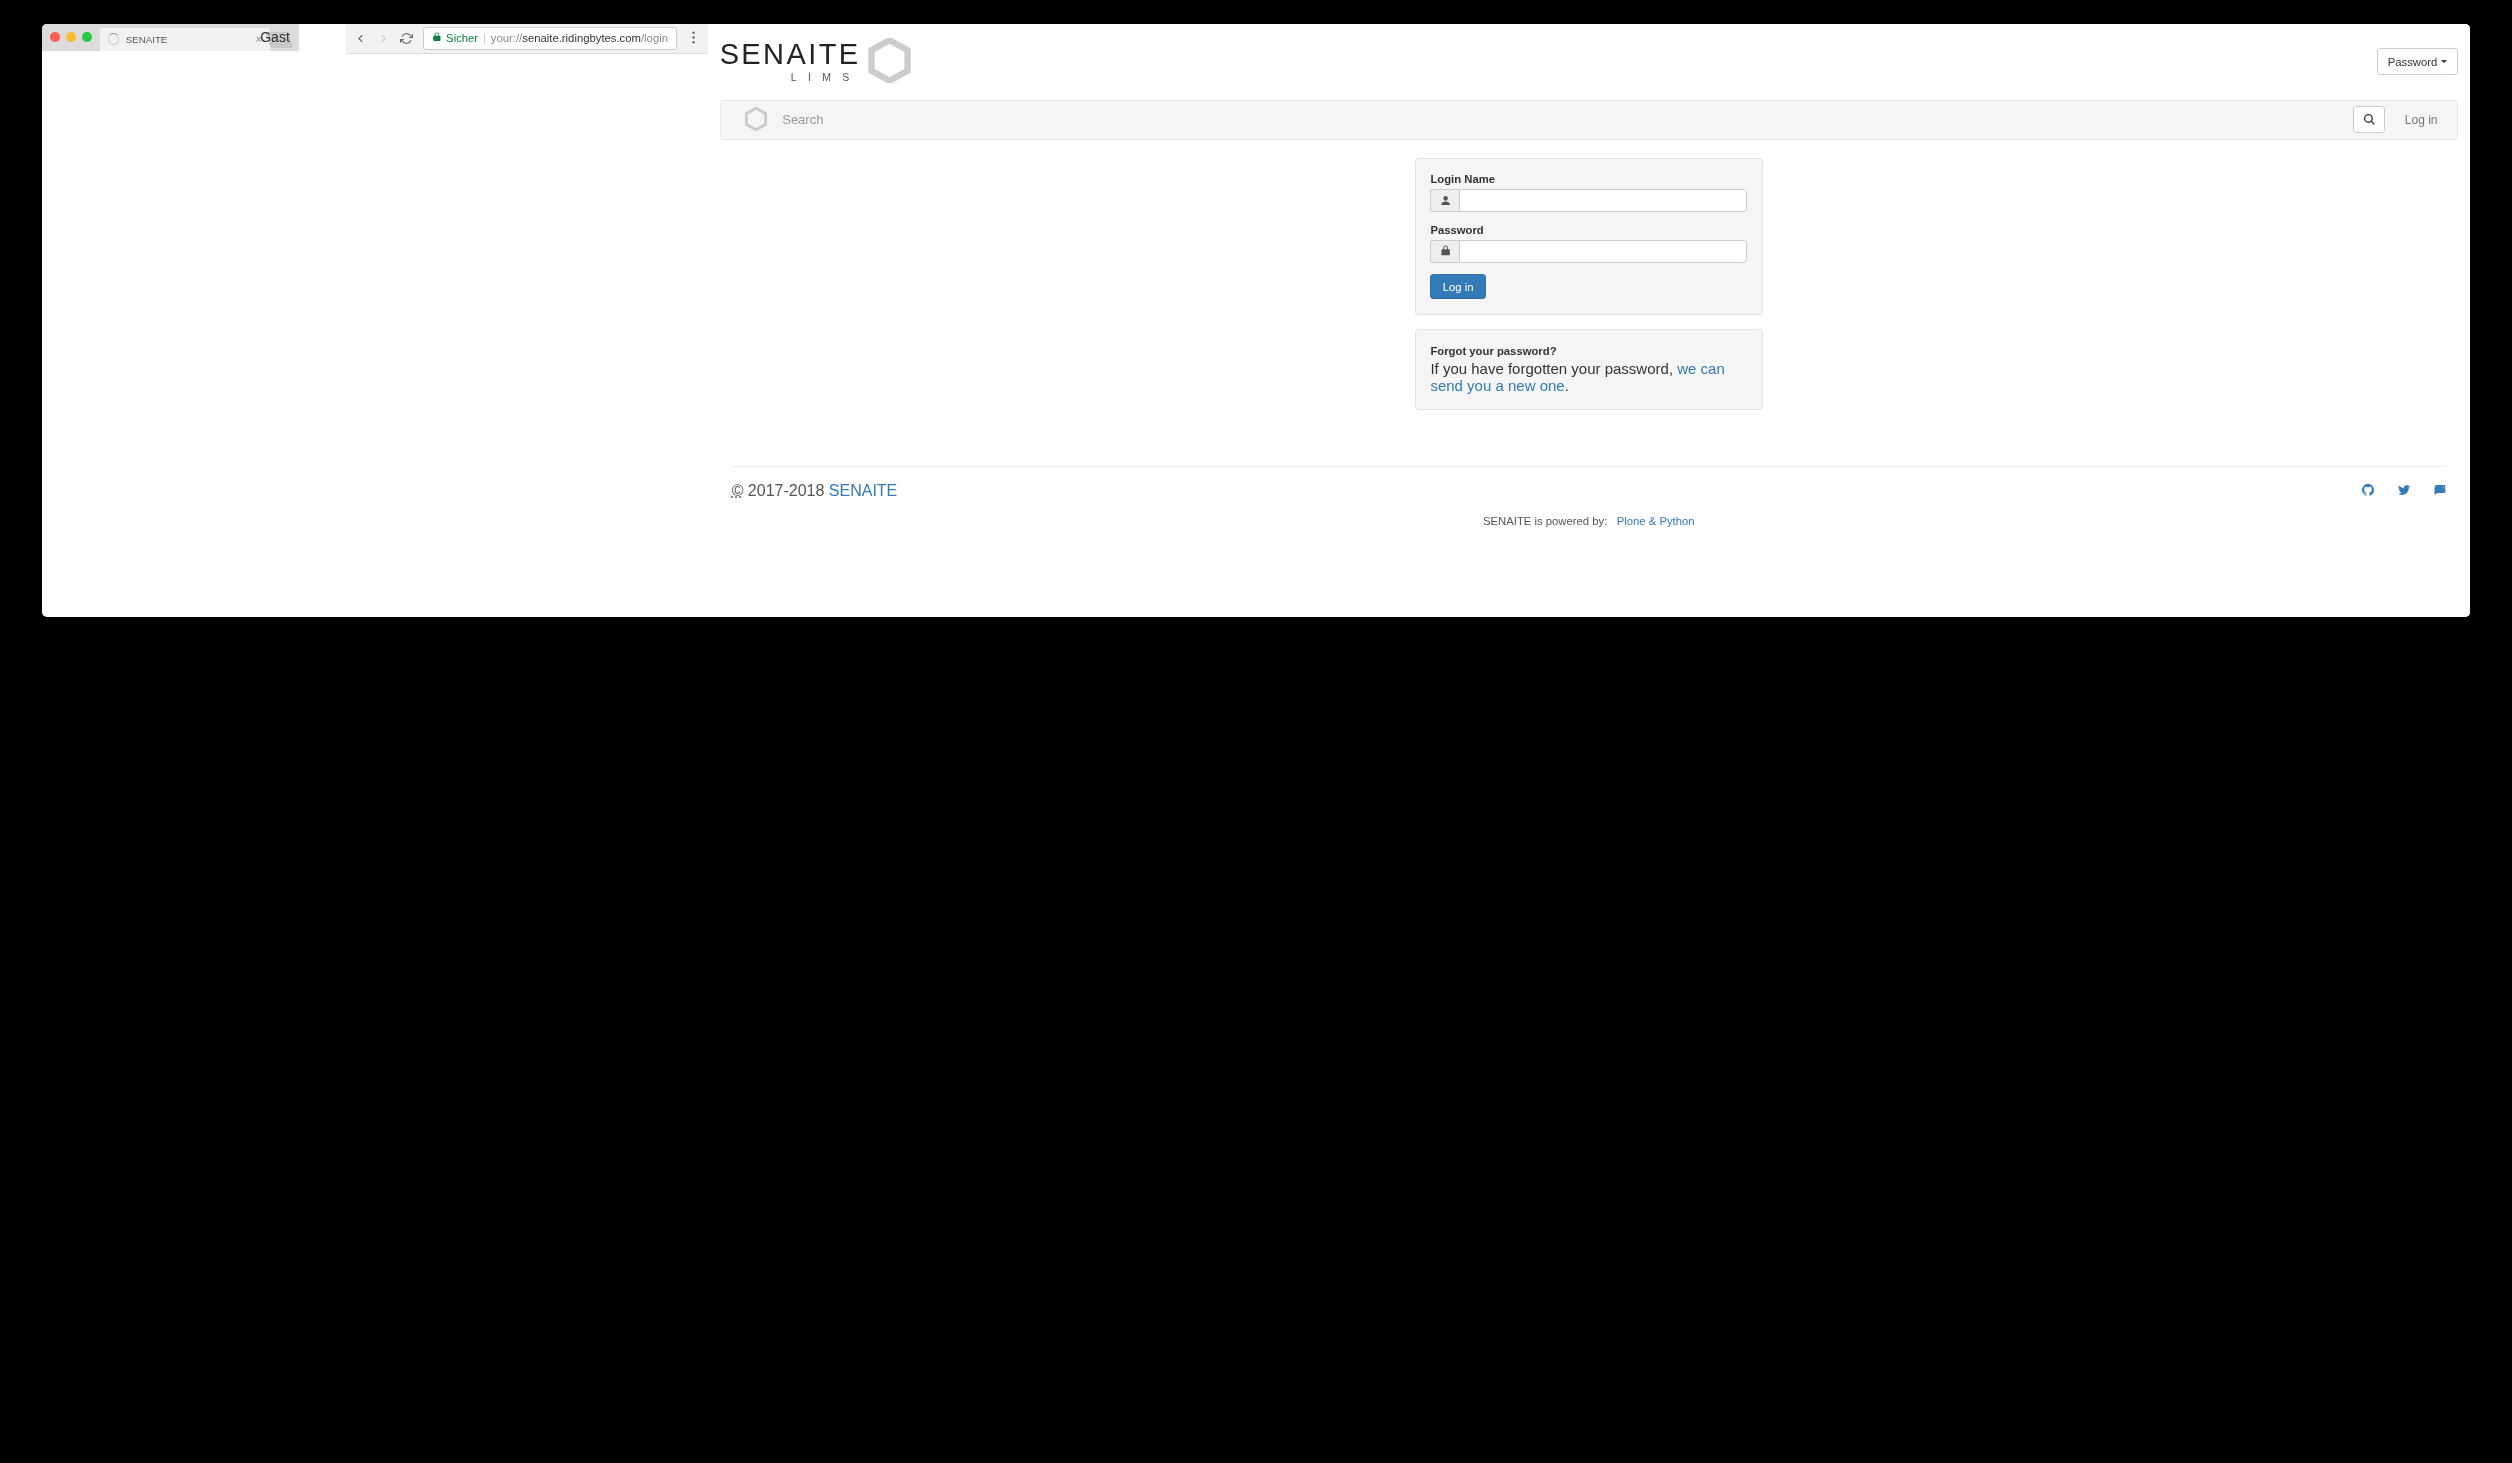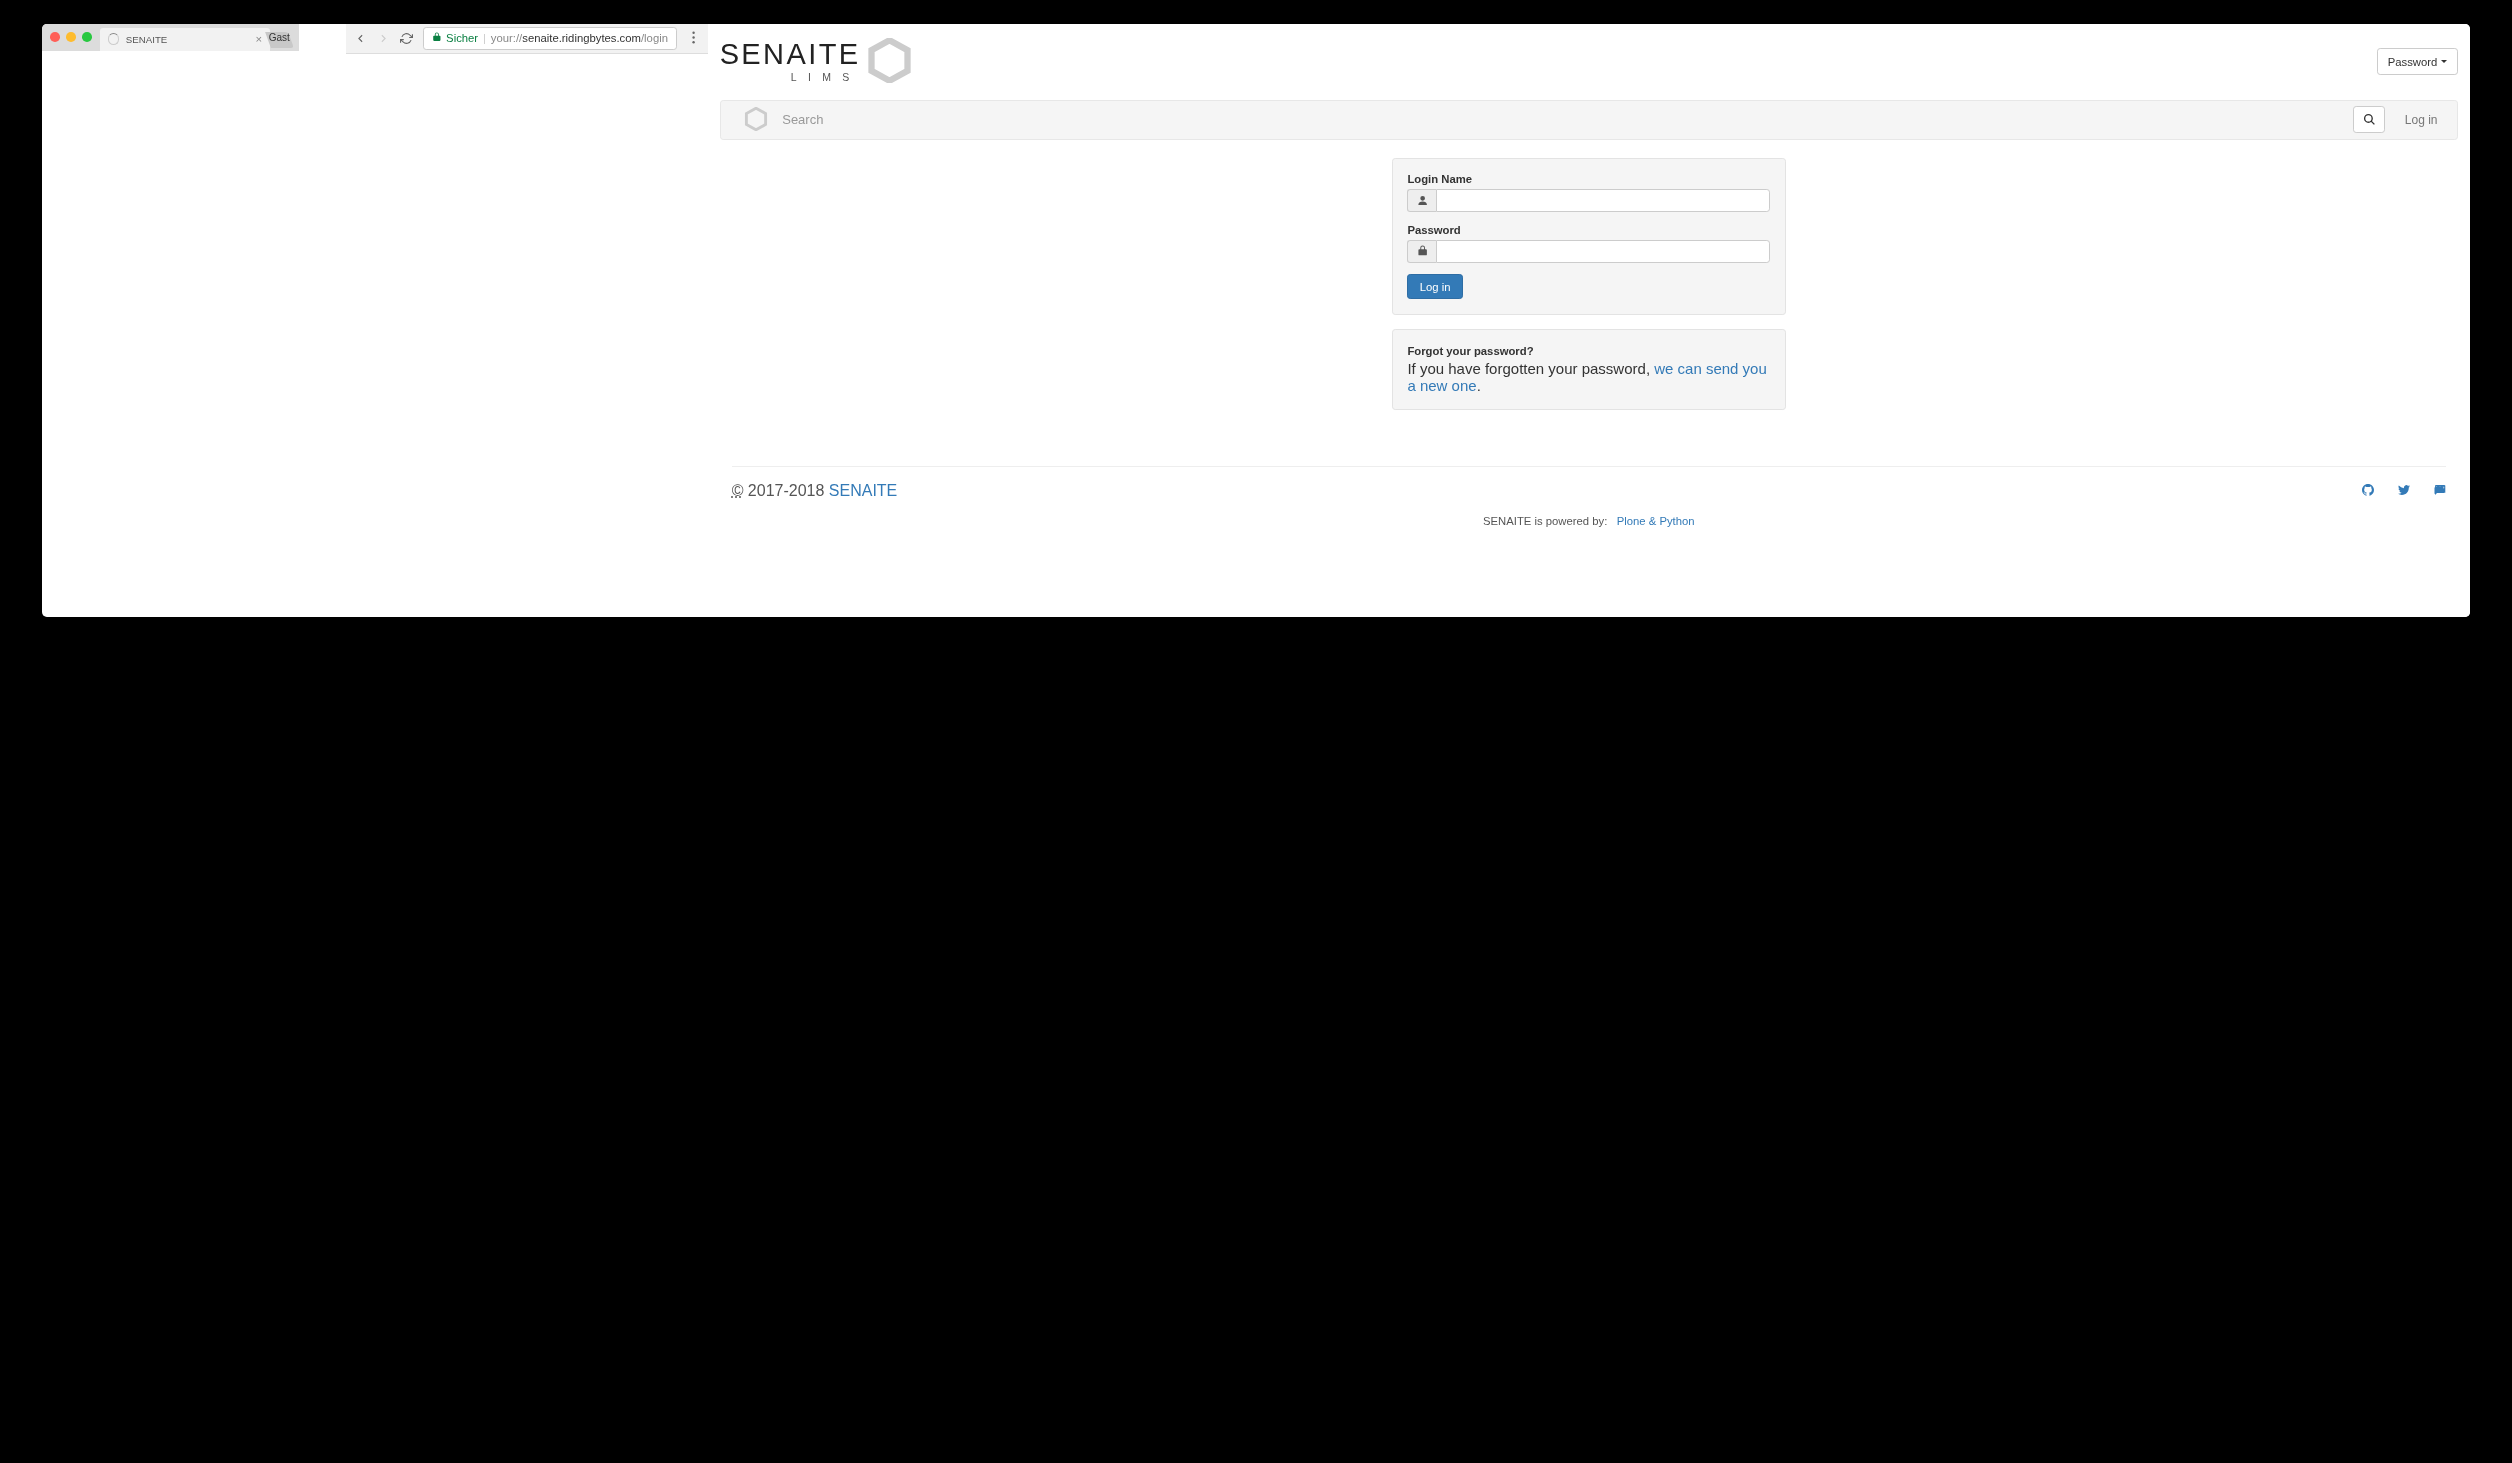--- a/index.html
+++ b/index.html
@@ -70,21 +70,21 @@
       height: 16px;
       background: #c8c8c8;
       margin-top: 6.5px;
       margin-left: -1.6px;
       border-radius: 0 3.2px 3.2px 0;
       transform: skewX(20deg);
     }
     .guest-label {
       position: absolute;
       right: 9.7px;
-      font-size: 10px;
+      font-size: 14px;
       color: #333;
     }
     .browser-toolbar {
       background: #f2f2f2;
       height: 30px;
       display: flex;
       align-items: center;
       padding: 0 8px;
       gap: 9.7px;
       border-bottom: 0.8px solid #ddd;
@@ -215,21 +215,21 @@
       cursor: pointer;
       padding: 0 4.9px;
     }
     .main-content {
       display: flex;
       flex-direction: column;
       align-items: center;
       padding: 18px 0;
     }
     .panel {
-      width: 394px;
+      width: 348px;
       background: #f5f5f5;
       border: 0.8px solid #e3e3e3;
       border-radius: 3.2px;
       padding: 14.6px;
       margin-bottom: 14.6px;
     }
     .form-label {
       font-weight: 700;
       font-size: 11.3px;
       color: #333;

